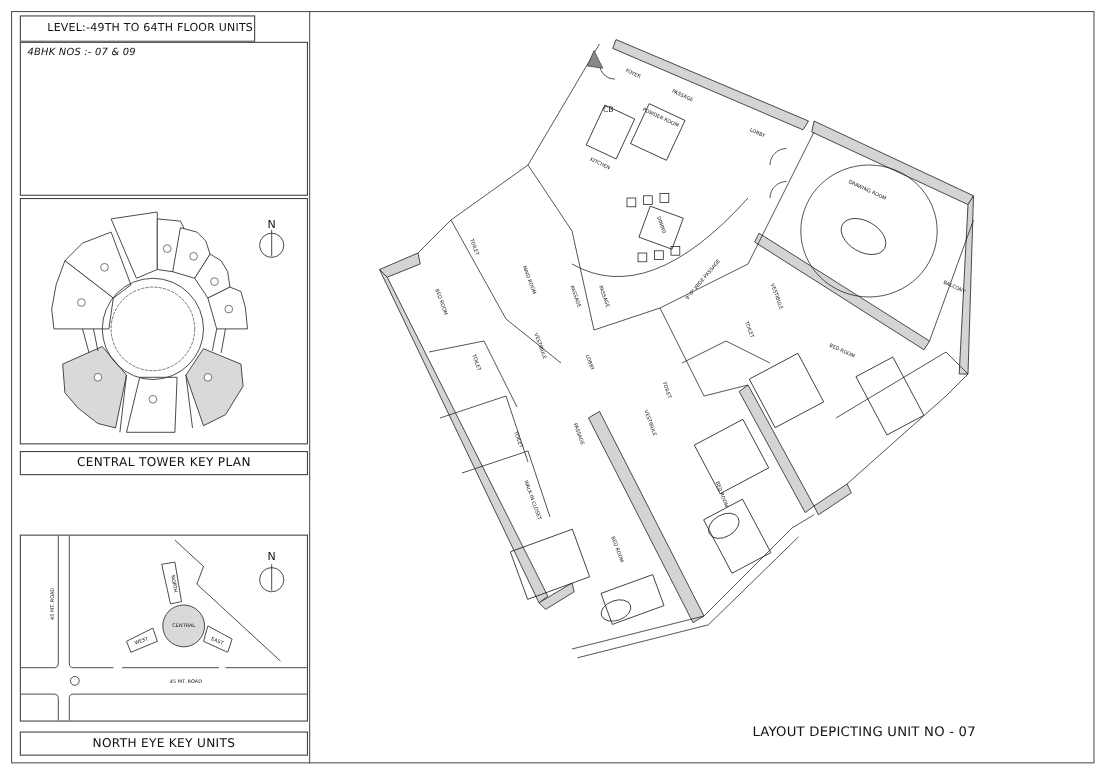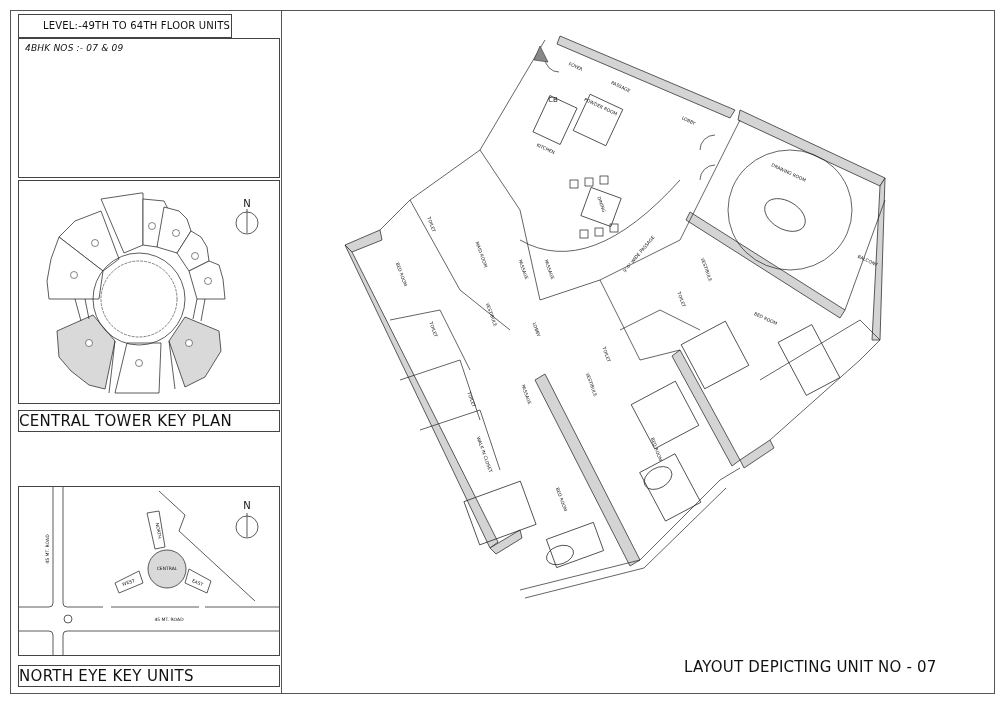--- a/index.html
+++ b/index.html
@@ -1,23 +1,23 @@
 <!DOCTYPE html>
 <html><head>
 <meta charset="utf-8">
 <style>
   html, body { margin:0; padding:0; background:#ffffff; }
   body { width:1000px; height:703px; position:relative; overflow:hidden; font-family:"DejaVu Sans", sans-serif; color:#111; }
   .frame { position:absolute; left:10px; top:10px; width:985px; height:684px; border:1px solid #555; box-sizing:border-box; }
   .box { position:absolute; border:1px solid #444; box-sizing:border-box; background:#fff; }
   .divider { position:absolute; left:281px; top:10px; width:1px; height:684px; background:#555; }
   .title-text { font-size:10px; letter-spacing:0.2px; white-space:nowrap; }
-  .caption { font-size:15px; text-align:left; line-height:20px; letter-spacing:0.3px; }
+  .caption { font-size:11px; text-align:center; line-height:20px; letter-spacing:0.3px; }
   svg text { font-family:"DejaVu Sans", sans-serif; }
-  .layout-caption { position:absolute; left:684px; top:658px; font-size:15px; letter-spacing:0.2px; }
+  .layout-caption { position:absolute; left:684px; top:658px; font-size:12px; letter-spacing:0.2px; }
 </style>
 </head>
 <body>
 
 <div class="frame"></div>
 <div class="divider"></div>
 
 <div class="box" style="left:18px; top:14px; width:214px; height:24px;">
   <div class="title-text" style="position:absolute; left:24px; top:5px;">LEVEL:-49TH TO 64TH FLOOR UNITS</div>
 </div>

